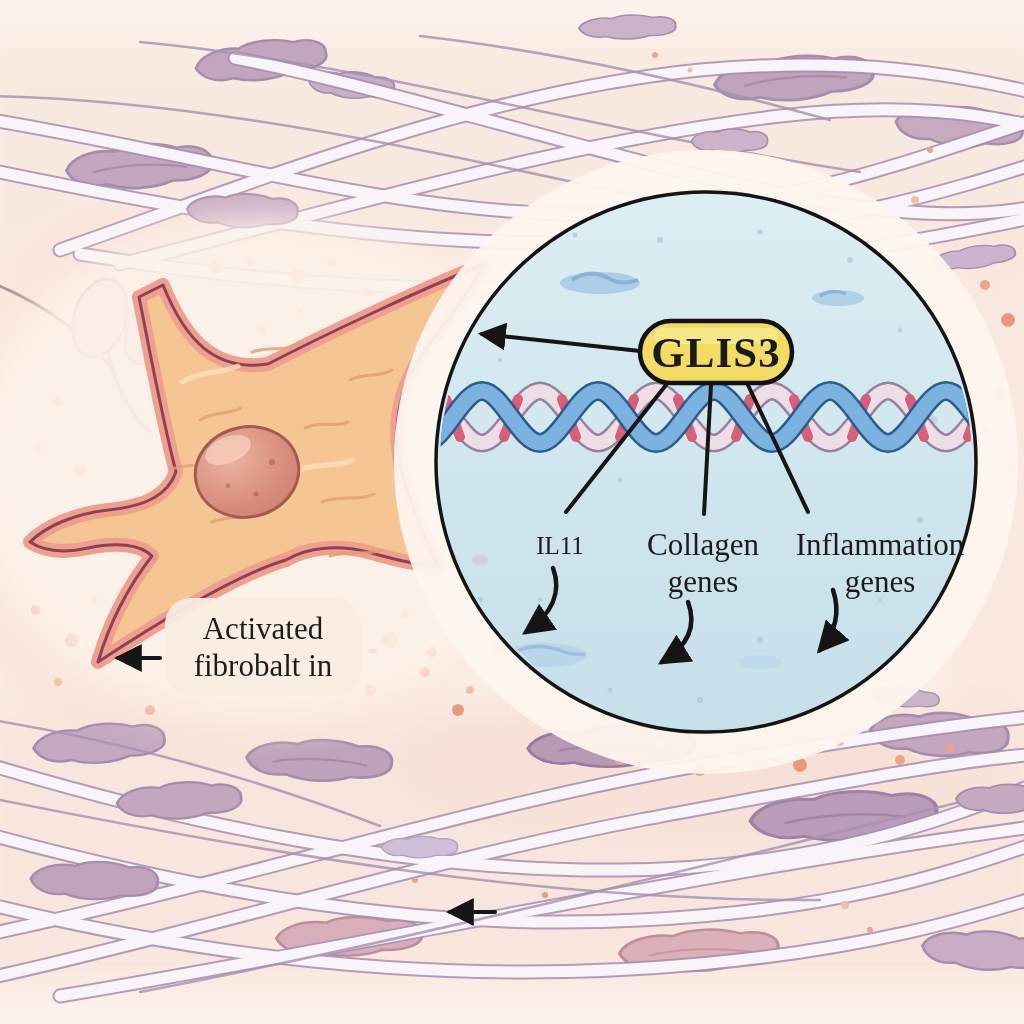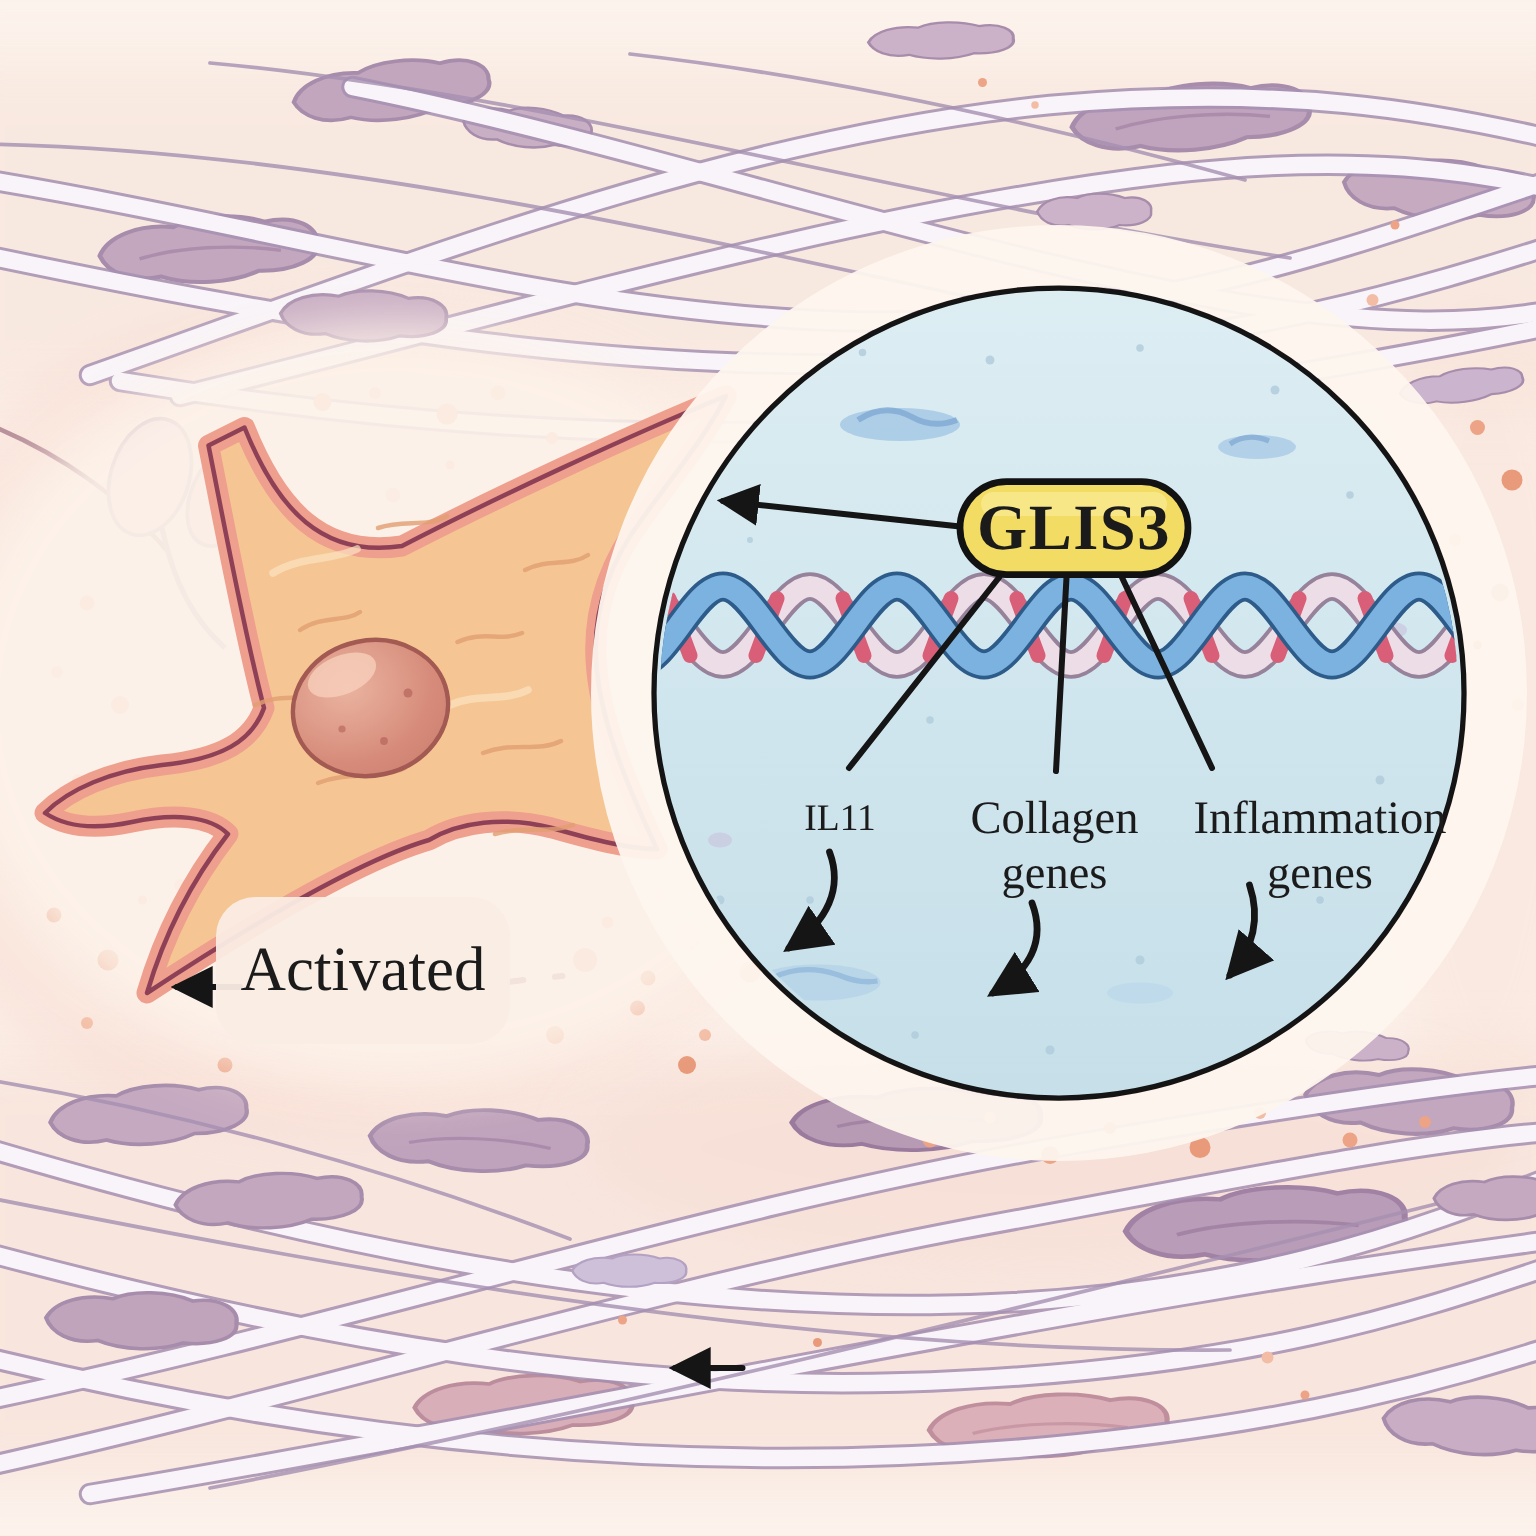--- a/index.html
+++ b/index.html
@@ -15,22 +15,22 @@
     color:#1b1b1b; font-family:"Liberation Serif","DejaVu Serif",serif;
     pointer-events:none;
   }
   #glis3 { left:640px; top:320px; width:152px; height:64px;
     font-size:43px; font-weight:600; letter-spacing:1px; }
   #il11 { left:500px; top:526px; width:120px; height:40px; font-size:25px; }
   #collagen { left:618px; top:524px; width:170px; height:78px;
     font-size:31px; line-height:37px; }
   #inflammation { left:784px; top:524px; width:192px; height:78px;
     font-size:31px; line-height:37px; }
-  #activated { left:144px; top:598px; width:196px; height:98px;
-    font-size:42px; line-height:37px;
+  #activated { left:165px; top:598px; width:196px; height:98px;
+    font-size:31px; line-height:37px;
     background:rgba(250,236,228,0.95); border-radius:26px; }
   #caption { left:494px; top:879px; width:330px; height:62px;
     font-size:33px; background:rgba(251,238,228,0.92); border-radius:31px; }
 </style>
 </head>
 <body>
 
 <div id="stage">
 
 <svg width="1024" height="1024" viewBox="0 0 1024 1024">
@@ -336,16 +336,17 @@
   <span>genes</span>
 </div>
 
 <div id="inflammation" class="lbl">
   <span>Inflammation</span>
   <span>genes</span>
 </div>
 
 <div id="activated" class="lbl">
   <span>Activated</span>
+  <span>fibrobalt in</span>
 </div>
 
 
 </div>
 
 </body></html>

